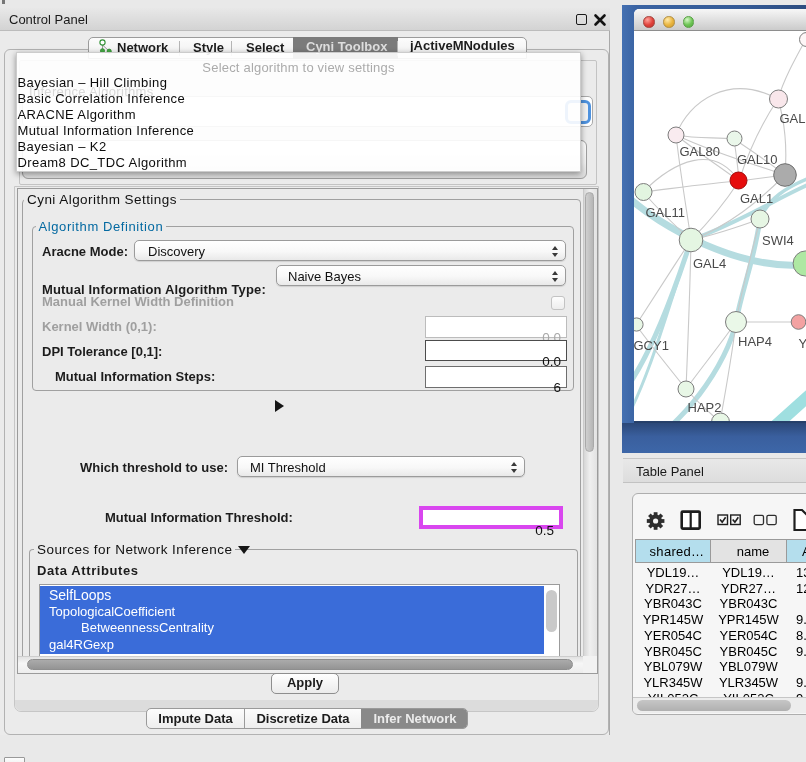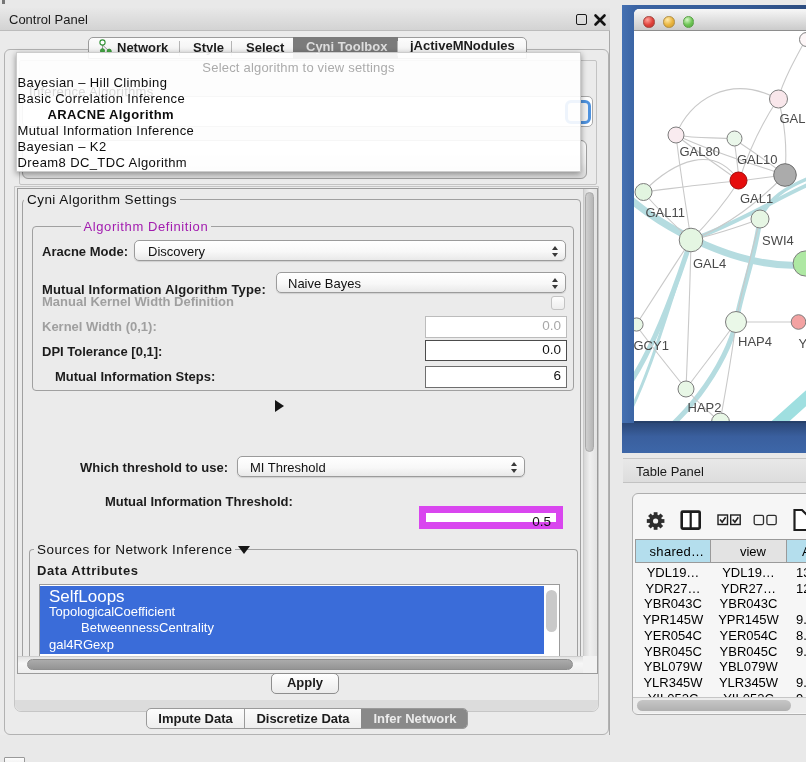--- a/index.html
+++ b/index.html
@@ -6,21 +6,21 @@
 html,body { width:806px; height:762px; background:#e9e9e9; font-family:"Liberation Sans", sans-serif; overflow:hidden; }
 body { position:relative; }
 .abs { position:absolute; }
 .lbl { position:absolute; font-weight:bold; font-size:13px; color:#1c1c1c; white-space:nowrap; }
 .dis { color:#9f9f9f; }
 .combo { position:absolute; border:1px solid #9b9b9b; border-radius:5px; background:linear-gradient(#ffffff,#f8f8f8 55%,#e9e9e9); box-shadow:0 1px 1px rgba(0,0,0,0.12); }
 .ctext { position:absolute; left:14px; top:3px; font-size:13px; color:#111; white-space:nowrap; }
 .carr { position:absolute; right:6px; top:4px; width:7px; height:12px; }
 .carr:before { content:""; position:absolute; left:0; top:0.5px; border-left:3.5px solid transparent; border-right:3.5px solid transparent; border-bottom:4.5px solid #383838; }
 .carr:after { content:""; position:absolute; left:0; bottom:0.5px; border-left:3.5px solid transparent; border-right:3.5px solid transparent; border-top:4.5px solid #383838; }
-.field { position:absolute; background:#fff; font-size:13.5px; color:#111; text-align:right; padding:1px 5px 0 0; }
+.field { position:absolute; background:#fff; font-size:13.5px; color:#111; text-align:right; padding:13px 5px 0 0; }
 .group { position:absolute; border:1px solid #a0a0a0; border-radius:4px; }
 .gt { position:absolute; top:-8px; font-size:13.5px; background:#ebebeb; padding:0 3px; white-space:nowrap; letter-spacing:0.45px; }
 .nlab { font-size:13px; fill:#4a4a4a; }
 </style>
 </head>
 <body>
 
 <div class="abs" style="left:2px;top:0;width:3px;height:4px;background:#777;"></div>
 
 <div class="abs" style="left:-2px;top:8px;width:612px;height:727px;background:#ebebeb;"></div>
@@ -68,60 +68,60 @@
 <div class="abs" style="left:17px;top:188px;width:581px;height:486px;border:1px solid #9b9b9b;background:#ebebeb;"></div>
 
 <div class="abs" style="left:18px;top:189px;width:565px;height:467px;overflow:hidden;background:#ebebeb;">
  <div class="abs" style="left:-18px;top:-189px;width:806px;height:762px;">
 
   <div class="group" style="left:22px;top:199px;width:559px;height:600px;">
     <div class="gt" style="left:1px;color:#111;">Cyni Algorithm Settings</div>
   </div>
 
   <div class="group" style="left:32px;top:226px;width:542px;height:165px;">
-    <div class="gt" style="left:2.5px;color:#a21caf;font-size:13px;letter-spacing:0.6px;margin-left:45px;">Algorithm Definition</div>
+    <div class="gt" style="left:2.5px;color:#0369a1;font-size:13px;letter-spacing:0.6px;">Algorithm Definition</div>
   </div>
   <div class="lbl" style="left:42px;top:244px;">Aracne Mode:</div>
   <div class="combo" style="left:134px;top:240px;width:432px;height:21px;">
         <div class="ctext" style="left:13px;">Discovery</div>
         <div class="carr"></div>
       </div>
   <div class="lbl" style="left:42px;top:282px;letter-spacing:0.15px;">Mutual Information Algorithm Type:</div>
-  <div class="combo" style="left:276px;top:265px;width:290px;height:21px;margin-top:7px;">
+  <div class="combo" style="left:276px;top:265px;width:290px;height:21px;">
         <div class="ctext" style="left:11px;">Naive Bayes</div>
         <div class="carr"></div>
       </div>
   <div class="lbl dis" style="left:42px;top:294px;">Manual Kernel Width Definition</div>
   <div class="abs" style="left:551px;top:296px;width:14px;height:14px;border:1px solid #c3c3c3;border-radius:3px;background:linear-gradient(#fdfdfd,#ededed);"></div>
   <div class="lbl dis" style="left:42px;top:319px;">Kernel Width (0,1):</div>
   <div class="field" style="left:425px;top:316px;width:142px;height:22px;border:1px solid #bcbcbc;color:#a8a8a8;">0.0</div>
   <div class="lbl" style="left:42px;top:344px;">DPI Tolerance [0,1]:</div>
   <div class="field" style="left:425px;top:340px;width:142px;height:21px;border:1.5px solid #4c4c4c;">0.0</div>
   <div class="lbl" style="left:42px;top:369px;padding-left:13px;">Mutual Information Steps:</div>
   <div class="field" style="left:425px;top:366px;width:142px;height:22px;border:1px solid #6e6e6e;">6</div>
 
   <div class="abs" style="left:275px;top:400px;width:0;height:0;border-top:6.5px solid transparent;border-bottom:6.5px solid transparent;border-left:9px solid #151515;"></div>
 
   <div class="lbl" style="left:80px;top:460px;">Which threshold to use:</div>
   <div class="combo" style="left:237px;top:456px;width:288px;height:21px;">
         <div class="ctext" style="left:12px;">MI Threshold</div>
         <div class="carr"></div>
       </div>
-  <div class="lbl" style="left:57px;top:494px;padding-left:48px;">Mutual Information Threshold:</div>
-  <div class="field" style="left:419px;top:506px;width:144px;height:23px;border:7px solid #d946ef;">0.5</div>
+  <div class="lbl" style="left:57px;top:510px;padding-left:48px;">Mutual Information Threshold:</div>
+  <div class="field" style="left:419px;top:506px;width:144px;height:23px;border:4px solid #d946ef;">0.5</div>
 
   <div class="group" style="left:29px;top:549px;width:549px;height:130px;border-radius:4px 4px 0 0;border-bottom:none;">
     <div class="gt" style="left:4px;color:#111;">Sources for Network Inference</div>
   </div>
   <div class="abs" style="left:238px;top:546px;width:0;height:0;border-left:6.5px solid transparent;border-right:6.5px solid transparent;border-top:8px solid #151515;"></div>
   <div class="lbl" style="left:37px;top:563px;letter-spacing:0.6px;">Data Attributes</div>
 
   <div class="abs" style="left:39px;top:584px;width:521px;height:75px;background:#fff;border:1px solid #9b9b9b;border-bottom:none;">
     <div class="abs" style="left:0;top:1px;width:504px;height:68px;background:#3a6cd9;"></div>
-    <div class="abs" style="left:9px;top:2px;font-size:17px;color:#fff;">SelfLoops</div>
+    <div class="abs" style="left:9px;top:2px;font-size:14px;color:#fff;">SelfLoops</div>
     <div class="abs" style="left:9px;top:18.5px;font-size:13px;color:#fff;">TopologicalCoefficient</div>
     <div class="abs" style="left:9px;top:35px;font-size:13px;color:#fff;margin-left:32px;">BetweennessCentrality</div>
     <div class="abs" style="left:9px;top:51.5px;font-size:13px;color:#fff;">gal4RGexp</div>
     <div class="abs" style="left:506px;top:5px;width:11px;height:42px;background:#c9c9c9;border-radius:6px;"></div>
   </div>
  </div>
 </div>
 
 <div class="abs" style="left:583px;top:189px;width:14px;height:467px;background:linear-gradient(90deg,#d6d6d6,#efefef 45%,#e2e2e2);border-left:1px solid #c9c9c9;"></div>
 <div class="abs" style="left:584.5px;top:192px;width:9px;height:260px;background:linear-gradient(90deg,#cfcfcf,#b6b6b6);border:1px solid #a9a9a9;border-radius:5px;"></div>
@@ -138,21 +138,21 @@
   <div class="abs" style="left:98px;top:0;width:116px;height:21px;text-align:center;font-size:13px;font-weight:bold;color:#1c1c1c;padding-top:2px;">Discretize Data</div>
   <div class="abs" style="left:214px;top:0;width:108px;height:21px;background:#898989;text-align:center;font-size:13px;font-weight:bold;color:#ececec;padding-top:2px;">Infer Network</div>
 </div>
 
 <div class="abs" style="left:16px;top:52px;width:565px;height:120px;background:rgba(255,255,255,0.9);border:1px solid #cccccc;box-shadow:0 2px 6px rgba(0,0,0,0.4);z-index:10;">
   <div class="abs" style="left:0;top:7px;width:100%;text-align:center;font-size:13px;color:#ababab;letter-spacing:0.2px;">Select algorithm to view settings</div>
   <div class="abs" style="left:12px;top:31px;font-size:13px;color:#d8d8d8;letter-spacing:0.3px;">Inference Algorithms</div>
   <div class="abs" style="left:0.5px;top:22px;font-size:13px;color:#0c0c0c;line-height:16px;white-space:nowrap;letter-spacing:0.4px;">
     Bayesian – Hill Climbing<br>
     Basic Correlation Inference<br>
-    <span style="font-weight:bold;padding-left:30px;">ARACNE Algorithm</span><br>
+    <span style="font-weight:normal;">ARACNE Algorithm</span><br>
     Mutual Information Inference<br>
     Bayesian – K2<br>
     Dream8 DC_TDC Algorithm
   </div>
 </div>
 
 <div class="abs" style="left:622px;top:5px;width:184px;height:448px;background:linear-gradient(90deg,#4470b2,#3a63a2 8%,#345a96 65%,#2d4d80);"></div>
 <div class="abs" style="left:622px;top:423px;width:184px;height:30px;background:linear-gradient(#2b4878,#3a5f9e 45%,#3d67a8);"></div>
 <div class="abs" style="left:634px;top:9px;width:172px;height:414px;background:#fff;border-radius:5px 0 0 0;overflow:hidden;">
   <div class="abs" style="left:0;top:0;width:100%;height:22px;background:linear-gradient(#f7f7f7,#cbcbcb);border-bottom:1px solid #8e8e8e;border-radius:5px 0 0 0;">
@@ -268,21 +268,21 @@
     <g fill="none" stroke="#2e2e2e" stroke-width="1.3">
       <rect x="121.2" y="21.3" width="9.3" height="9.3" rx="1.5"></rect>
       <rect x="133.9" y="21.3" width="9.3" height="9.3" rx="1.5"></rect>
     </g>
 
     <path d="M 161.5 16 L 169 16 L 174.5 21.5 L 174.5 36 L 161.5 36 Z" fill="#fff" stroke="#1e1e1e" stroke-width="2.2"></path>
   </svg>
 
   <div class="abs" style="left:2px;top:45px;width:182px;height:158px;font-size:13px;color:#000;">
     <div class="abs" style="left:0;top:0;width:76px;height:24px;background:#b4deed;border:1px solid #9a9a9a;text-align:center;padding-top:4px;text-indent:8px;letter-spacing:0.3px;">shared…</div>
-    <div class="abs" style="left:75px;top:0;width:77px;height:24px;background:#e3e3e3;border:1px solid #9a9a9a;text-align:center;padding-top:4px;text-indent:9px;">view</div>
+    <div class="abs" style="left:75px;top:0;width:77px;height:24px;background:#e3e3e3;border:1px solid #9a9a9a;text-align:center;padding-top:4px;text-indent:9px;">name</div>
     <div class="abs" style="left:151px;top:0;width:40px;height:24px;background:#b4deed;border:1px solid #9a9a9a;padding:4px 0 0 15px;">A</div>
     <div class="abs" style="left:0;top:26px;width:76px;text-align:center;line-height:15.7px;">YDL19…<br>YDR27…<br>YBR043C<br>YPR145W<br>YER054C<br>YBR045C<br>YBL079W<br>YLR345W<br>YIL052C</div>
     <div class="abs" style="left:75px;top:26px;width:77px;text-align:center;line-height:15.7px;">YDL19…<br>YDR27…<br>YBR043C<br>YPR145W<br>YER054C<br>YBR045C<br>YBL079W<br>YLR345W<br>YIL052C</div>
     <div class="abs" style="left:161px;top:26px;width:30px;line-height:15.7px;">13<br>12<br>&nbsp;<br>9.<br>8.<br>9.<br>&nbsp;<br>9.<br>9.</div>
   </div>
 
   <div class="abs" style="left:0;top:203px;width:184px;height:16px;background:#ededed;border-top:1px solid #c6c6c6;">
     <div class="abs" style="left:4px;top:2px;width:154px;height:11px;background:linear-gradient(#c6c6c6,#b0b0b0);border-radius:6px;"></div>
   </div>
 </div>

